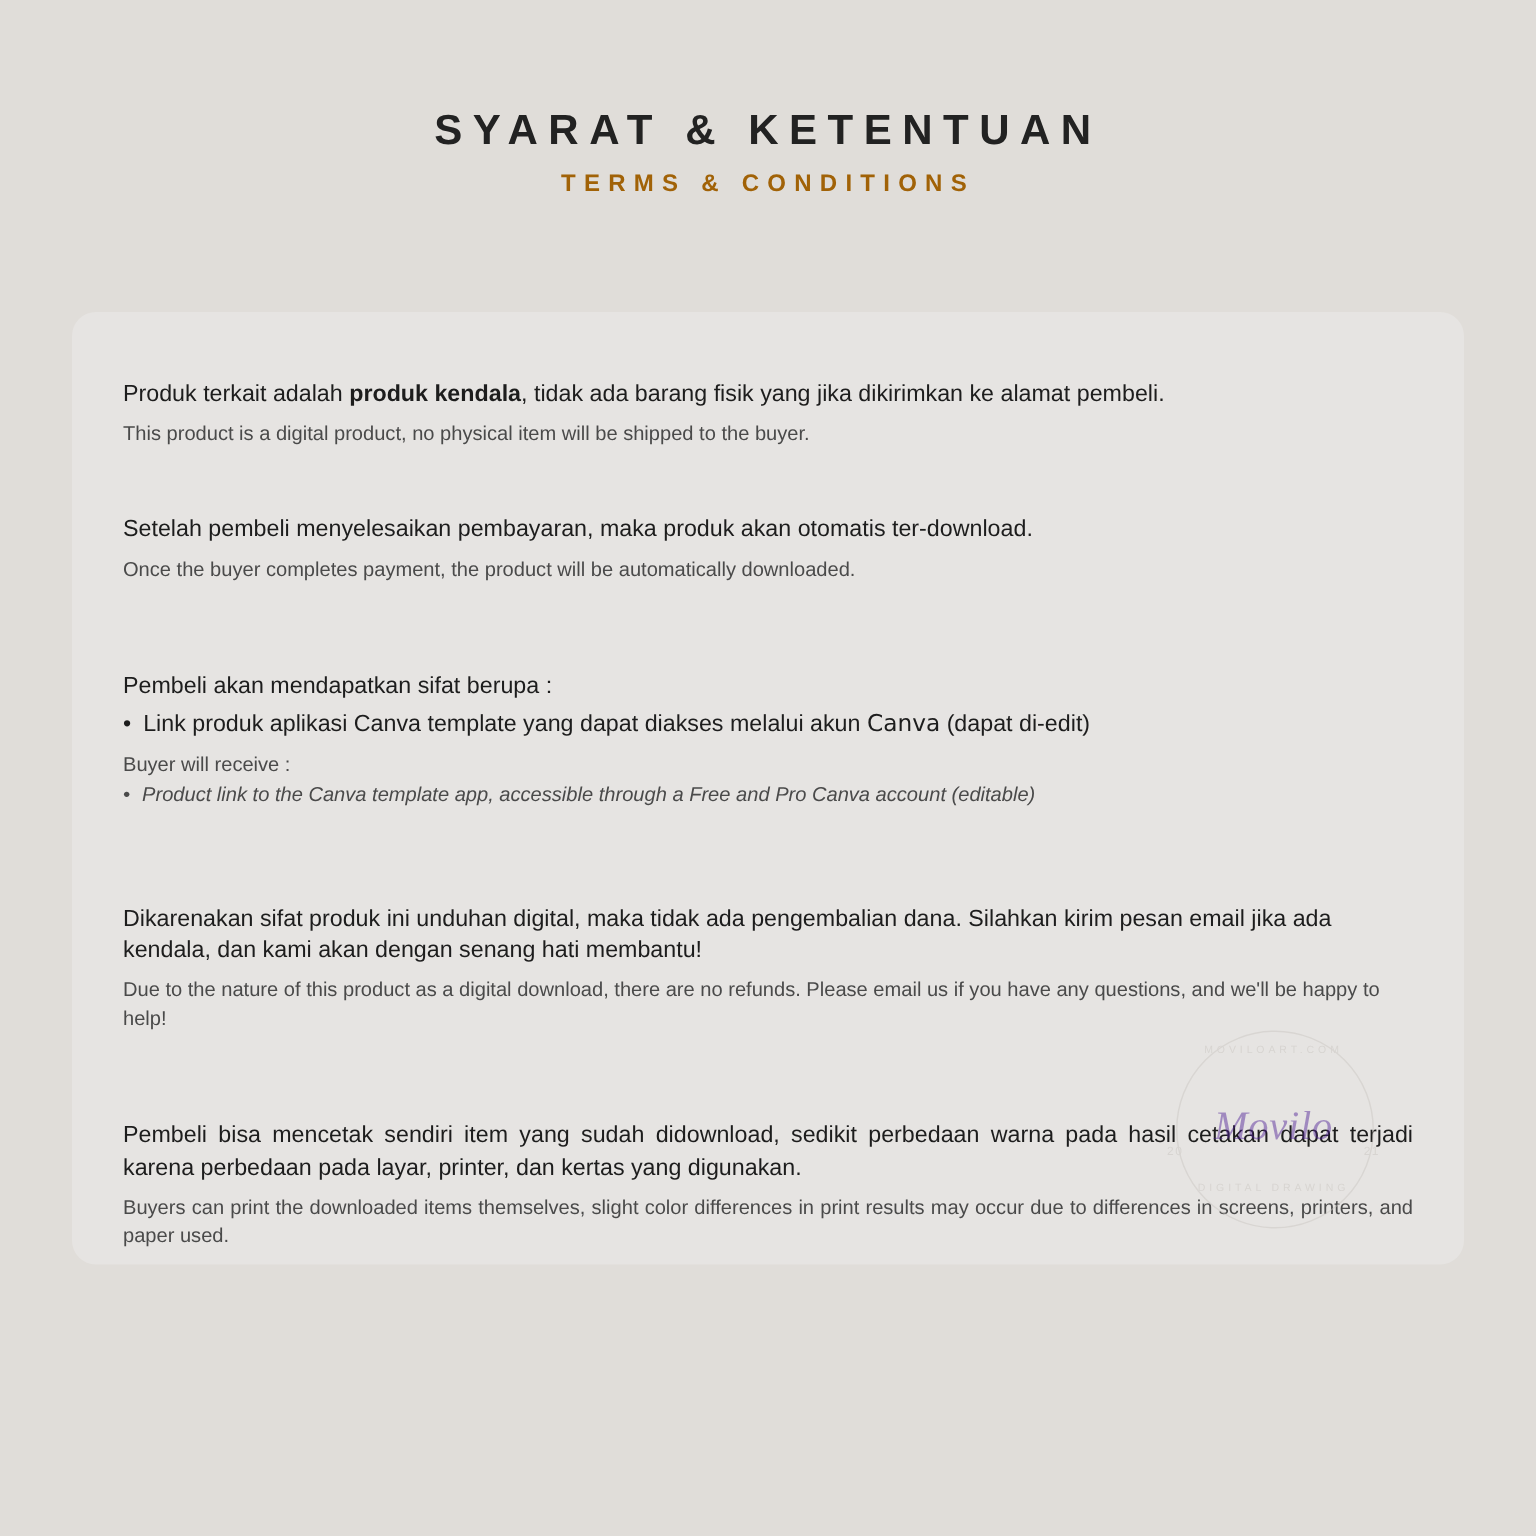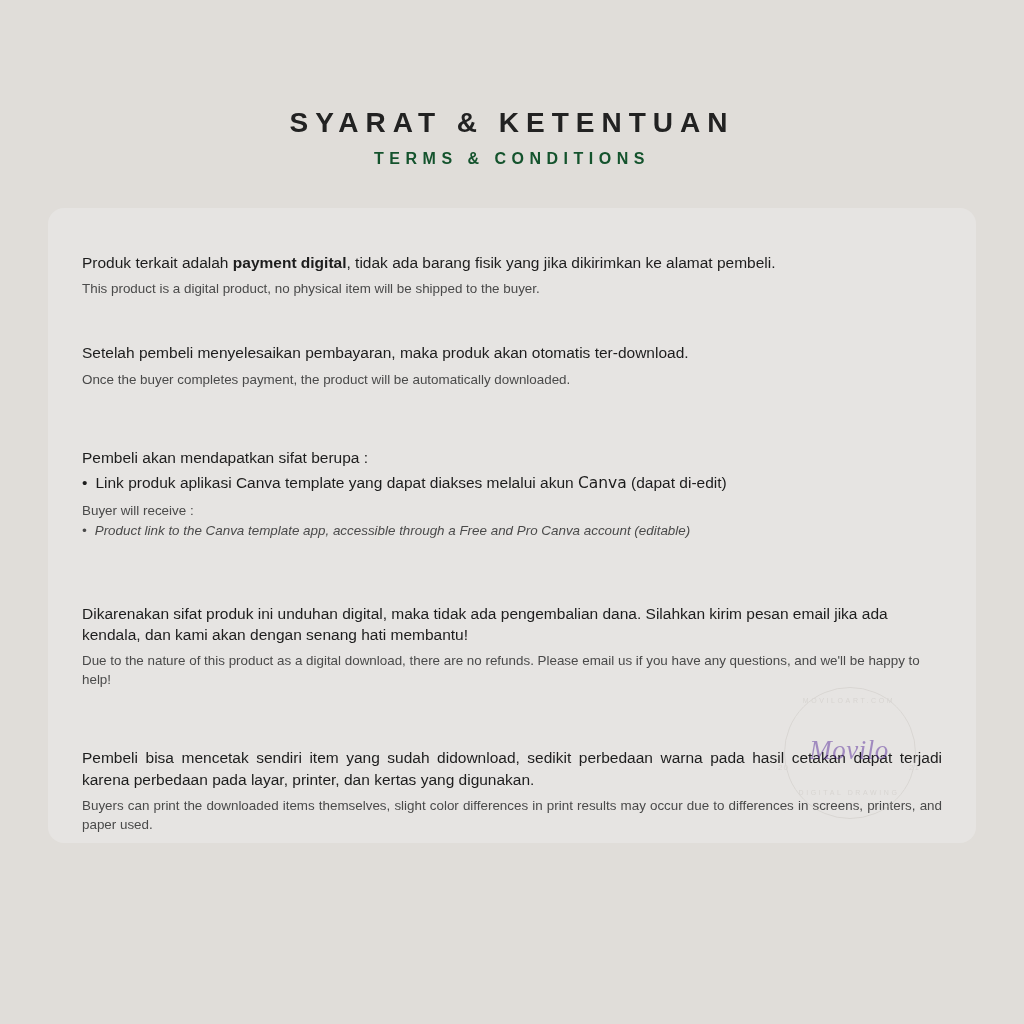--- a/index.html
+++ b/index.html
@@ -14,37 +14,37 @@
     overflow: hidden;
   }
   .page {
     position: relative;
     width: 1024px;
     height: 1024px;
     box-sizing: border-box;
   }
   .header {
     text-align: center;
-    padding-top: 108px;
+    padding-top: 72px;
   }
   .title-id {
     font-family: "Liberation Sans", sans-serif;
     font-size: 28px;
     font-weight: 700;
     letter-spacing: 7px;
     color: #222222;
     margin: 0;
     line-height: 1.1;
   }
   .title-en {
     font-family: "Liberation Sans", sans-serif;
     font-size: 16px;
     font-weight: 600;
     letter-spacing: 5.5px;
-    color: #14532d;
+    color: #a16207;
     margin: 11px 0 0 0;
     line-height: 1.1;
   }
   .card {
     position: absolute;
     left: 48px;
     top: 208px;
     width: 928px;
     height: 635px;
     background: #e6e4e2;
@@ -161,21 +161,21 @@
 <div class="page">
 
   <div class="header">
     <h1 class="title-id">SYARAT &amp; KETENTUAN</h1>
     <div class="title-en">TERMS &amp; CONDITIONS</div>
   </div>
 
   <div class="card">
 
     <div class="block" id="block1">
-      <p class="id-line nojust"><span>Produk  terkait adalah </span><span class="bold">payment digital</span><span>, tidak ada barang fisik yang jika dikirimkan ke alamat pembeli.</span></p>
+      <p class="id-line nojust"><span>Produk  terkait adalah </span><span class="bold">produk kendala</span><span>, tidak ada barang fisik yang jika dikirimkan ke alamat pembeli.</span></p>
       <p class="en-line nojust en-gap">This product is a digital product, no physical item will be shipped to the buyer.</p>
     </div>
 
     <div class="block" id="block2">
       <p class="id-line nojust">Setelah pembeli menyelesaikan pembayaran, maka produk akan otomatis ter-download.</p>
       <p class="en-line nojust en-gap">Once the buyer completes payment, the product will be automatically downloaded.</p>
     </div>
 
     <div class="block" id="block3">
       <p class="id-line nojust">Pembeli akan mendapatkan sifat berupa :</p>

